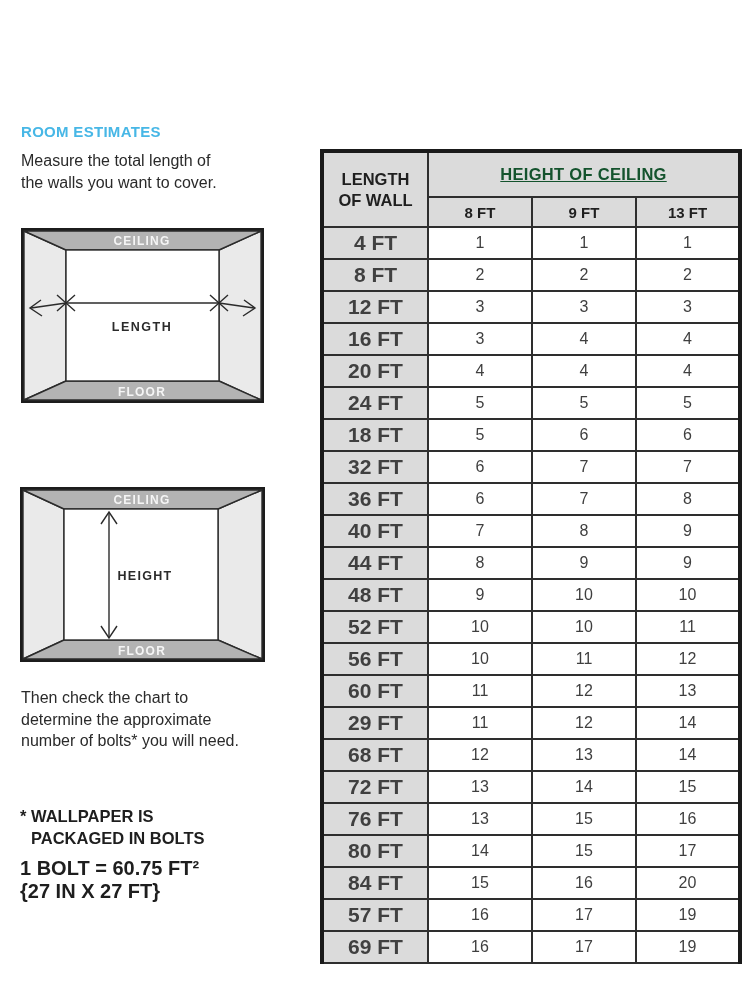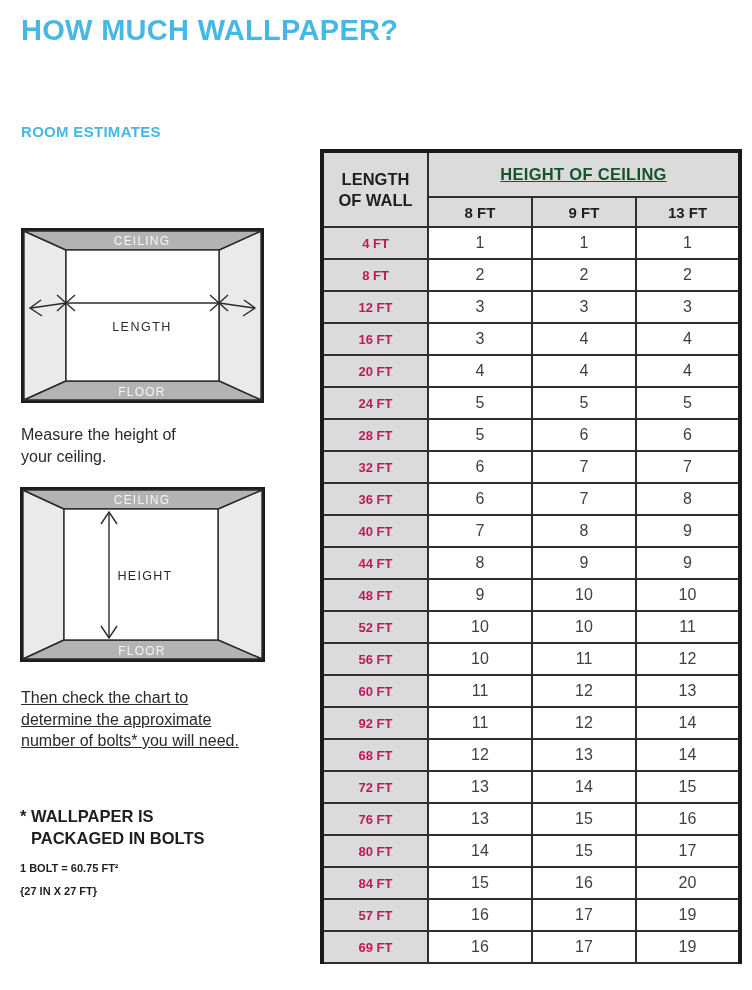--- a/index.html
+++ b/index.html
@@ -24,34 +24,34 @@
   }
   .sub-heading{font-size:15px;font-weight:700;color:var(--accent);letter-spacing:.3px;}
   .room-heading{position:absolute;left:21px;top:123px;}
   .table-heading{position:absolute;left:320px;top:123px;width:418px;text-align:center;}
   .body-text{
     position:absolute;left:21px;font-size:16px;line-height:21.5px;
     color:#2A2A2A;white-space:pre-line;
   }
   .para-length{top:150px;}
   .para-height{top:424px;}
-  .para-chart{top:687px;text-decoration:underline;}
-  .diagram{position:absolute;}
+  .para-chart{top:687px;}
+  .diagram{position:absolute;font-weight:bold;}
   .diagram-length{left:21px;top:228px;}
   .diagram-height{left:20px;top:487px;}
   .diagram svg text{font-family:"Liberation Sans","DejaVu Sans",sans-serif;}
   .footnote{
     position:absolute;left:20px;top:805px;display:flex;
     font-weight:700;font-size:16.5px;line-height:22px;color:#1E1E1E;
   }
   .footnote .marker{width:11px;}
   .footnote .fn-text{white-space:pre-line;}
   .bolt-info{
     position:absolute;left:20px;top:857px;
-    font-weight:700;font-size:11px;line-height:23px;color:#1E1E1E;white-space:pre-line;
+    font-weight:700;font-size:20px;line-height:23px;color:#1E1E1E;white-space:pre-line;
   }
   table.bolts-table{
     position:absolute;left:320px;top:149px;width:418px;
     border-collapse:collapse;table-layout:fixed;
     border:4px solid var(--heavy);border-bottom-width:2px;
   }
   .bolts-table th,.bolts-table td{
     text-align:center;vertical-align:middle;
     border:2px solid var(--line);
   }
@@ -66,34 +66,35 @@
     text-decoration:underline;
   }
   .subhead-cell{
     background:var(--cell-gray);height:30px;
     font-size:15px;font-weight:700;color:#1F1F1F;
     border-left:none;border-right:none;
     border-bottom:3px solid var(--heavy);
   }
   .row-label{
     background:var(--cell-gray);height:32px;
-    font-size:13px;font-weight:700;color:#be185d;
+    font-size:21px;font-weight:700;color:#404040;
     border-right:5px solid var(--heavy);
   }
   .val{font-size:16px;color:#3F3F3F;background:#fff;}
 </style>
 </head>
 <body>
 
 <div class="page">
 
-  <h1 class="page-title">HOW MUCH WALLPAPER?</h1>
 
   <h2 class="sub-heading room-heading">ROOM ESTIMATES</h2>
 
+  <p class="body-text para-length">Measure the total length of
+the walls you want to cover.</p>
 
   <div class="diagram diagram-length">
     <svg width="243" height="175" viewBox="0 0 243 175">
       <rect x="2" y="2" width="239" height="171" fill="#FFFFFF" stroke="#1C1C1C" stroke-width="4"></rect>
       <polygon points="3,3 45,22 45,153 3,172" fill="#EAEAEA" stroke="#2B2B2B" stroke-width="1.4"></polygon>
       <polygon points="240,3 198,22 198,153 240,172" fill="#EAEAEA" stroke="#2B2B2B" stroke-width="1.4"></polygon>
       <polygon points="3,3 240,3 198,22 45,22" fill="#B3B3B3" stroke="#2B2B2B" stroke-width="1.4"></polygon>
       <polygon points="3,172 45,153 198,153 240,172" fill="#B3B3B3" stroke="#2B2B2B" stroke-width="1.4"></polygon>
       <rect x="45" y="22" width="153" height="131" fill="#FFFFFF" stroke="#2B2B2B" stroke-width="1.4"></rect>
       <text x="121" y="17" text-anchor="middle" font-size="12" letter-spacing="1.2" fill="#F5F5F5">CEILING</text>
@@ -104,22 +105,20 @@
         <path d="M189 67 L207 83 M207 67 L189 83"></path>
         <path d="M45 75 L10 80"></path>
         <path d="M20 72 L9 80 L21 88"></path>
         <path d="M198 75 L233 80"></path>
         <path d="M223 72 L234 80 L222 88"></path>
       </g>
       <text x="121" y="103" text-anchor="middle" font-size="12.5" letter-spacing="1.5" fill="#2B2B2B">LENGTH</text>
     </svg>
   </div>
 
-  <p class="body-text para-height">Measure the height of
-your ceiling.</p>
 
   <div class="diagram diagram-height">
     <svg width="246" height="176" viewBox="0 0 246 176">
       <rect x="2" y="2" width="241" height="171" fill="#FFFFFF" stroke="#1C1C1C" stroke-width="4"></rect>
       <polygon points="3,3 44,22 44,153 3,172" fill="#EAEAEA" stroke="#2B2B2B" stroke-width="1.4"></polygon>
       <polygon points="242,3 198,22 198,153 242,172" fill="#EAEAEA" stroke="#2B2B2B" stroke-width="1.4"></polygon>
       <polygon points="3,3 242,3 198,22 44,22" fill="#B3B3B3" stroke="#2B2B2B" stroke-width="1.4"></polygon>
       <polygon points="3,172 44,153 198,153 242,172" fill="#B3B3B3" stroke="#2B2B2B" stroke-width="1.4"></polygon>
       <rect x="44" y="22" width="154" height="131" fill="#FFFFFF" stroke="#2B2B2B" stroke-width="1.4"></rect>
       <text x="122" y="17" text-anchor="middle" font-size="12" letter-spacing="1.2" fill="#F5F5F5">CEILING</text>
@@ -203,21 +202,21 @@
     </tr>
 
     <tr>
       <th class="row-label">24 FT</th>
       <td class="val">5</td>
       <td class="val">5</td>
       <td class="val">5</td>
     </tr>
 
     <tr>
-      <th class="row-label">28 FT</th>
+      <th class="row-label">18 FT</th>
       <td class="val">5</td>
       <td class="val">6</td>
       <td class="val">6</td>
     </tr>
 
     <tr>
       <th class="row-label">32 FT</th>
       <td class="val">6</td>
       <td class="val">7</td>
       <td class="val">7</td>
@@ -266,21 +265,21 @@
     </tr>
 
     <tr>
       <th class="row-label">60 FT</th>
       <td class="val">11</td>
       <td class="val">12</td>
       <td class="val">13</td>
     </tr>
 
     <tr>
-      <th class="row-label">92 FT</th>
+      <th class="row-label">29 FT</th>
       <td class="val">11</td>
       <td class="val">12</td>
       <td class="val">14</td>
     </tr>
 
     <tr>
       <th class="row-label">68 FT</th>
       <td class="val">12</td>
       <td class="val">13</td>
       <td class="val">14</td>

